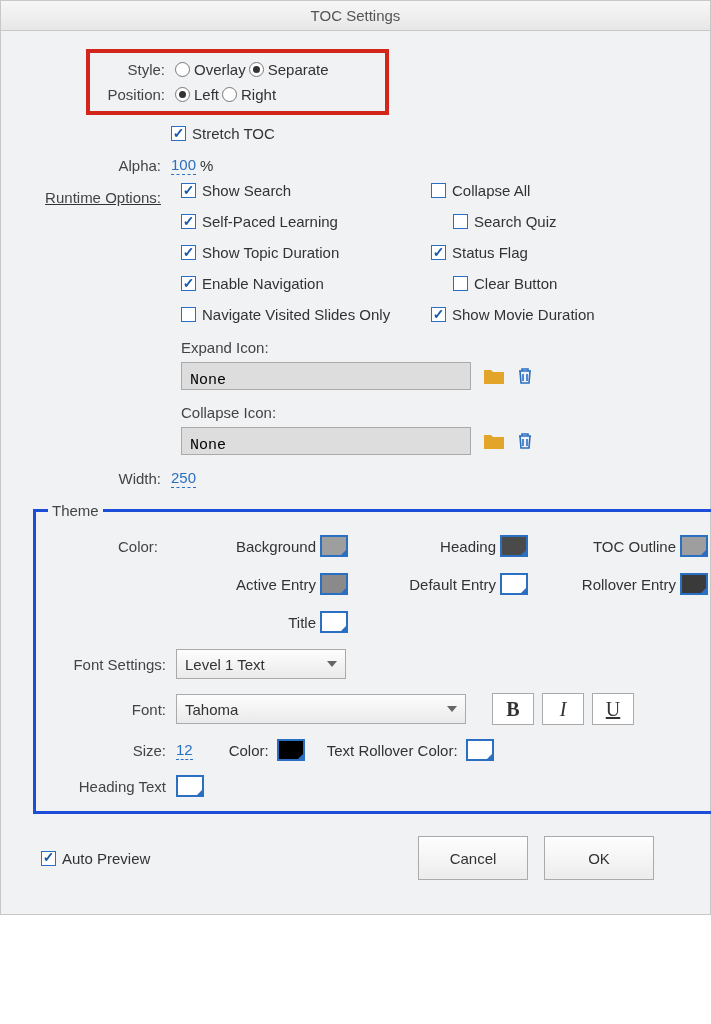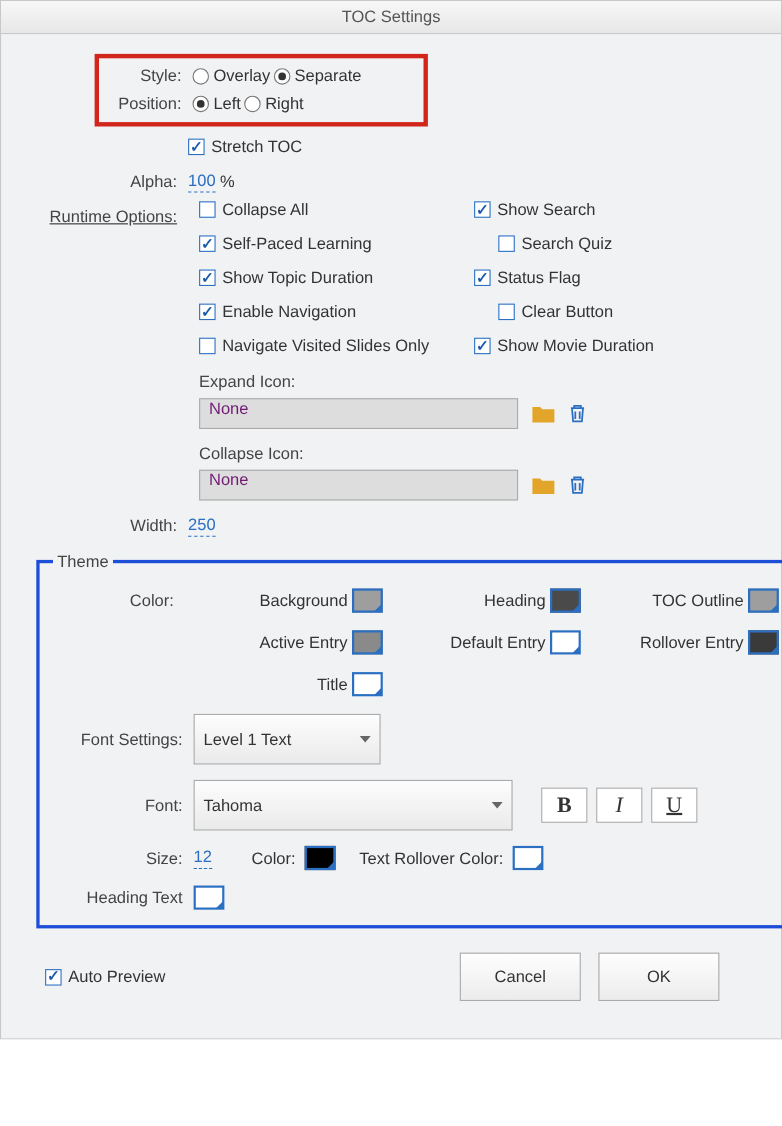--- a/index.html
+++ b/index.html
@@ -116,23 +116,24 @@
   }
   .icon-input-row {
     display: flex; align-items: center; gap: 12px;
   }
   .text-input {
     width: 290px;
     height: 28px;
     border: 1px solid #aaa;
     background: #ddd;
     padding: 0 8px;
-    color: #701a75;
+    color: #000000;
     display: flex;
-    align-items: flex-start;
+    align-items: flex-end;
+    font-family: Liberation Mono, monospace;
   }
   .folder-icon {
     color: #e2a52a;
     font-size: 20px;
     cursor: pointer;
   }
   .folder-icon svg { display: block; }
   .trash-icon {
     color: #2a6fc2;
     cursor: pointer;
@@ -170,21 +171,21 @@
     width: 0; height: 0;
     border-left: 7px solid transparent;
     border-bottom: 7px solid #2a6fc2;
   }
   .font-row {
     display: flex; align-items: center; gap: 8px;
     margin-bottom: 14px;
   }
   .font-row .lab { width: 120px; text-align: right; padding-right: 2px; color: #444; }
   .select {
-    height: 46px;
+    height: 30px;
     border: 1px solid #aaa;
     background: linear-gradient(#fdfdfd,#eaeaea);
     display: flex; align-items: center;
     padding: 0 26px 0 8px;
     position: relative;
     cursor: pointer;
   }
   .select::after {
     content: "";
     position: absolute;
@@ -277,26 +278,26 @@
       </div>
     </div>
 
     <div class="row" style="margin-bottom:12px;text-decoration:underline;">
       <div class="label-col">Runtime Options:</div>
       <div class="val-col"></div>
     </div>
 
     <div class="runtime-grid" style="margin-top:-36px;">
       <div class="check-item">
+          <span class="checkbox checked"></span>
+          <span>Show Search</span>
+        </div>
+      <div class="check-item">
           <span class="checkbox"></span>
           <span>Collapse All</span>
-        </div>
-      <div class="check-item">
-          <span class="checkbox checked"></span>
-          <span>Show Search</span>
         </div>
       <div class="check-item">
           <span class="checkbox checked"></span>
           <span>Self-Paced Learning</span>
         </div>
       <div class="check-item" style="padding-left:22px;">
           <span class="checkbox"></span>
           <span>Search Quiz</span>
         </div>
       <div class="check-item">

